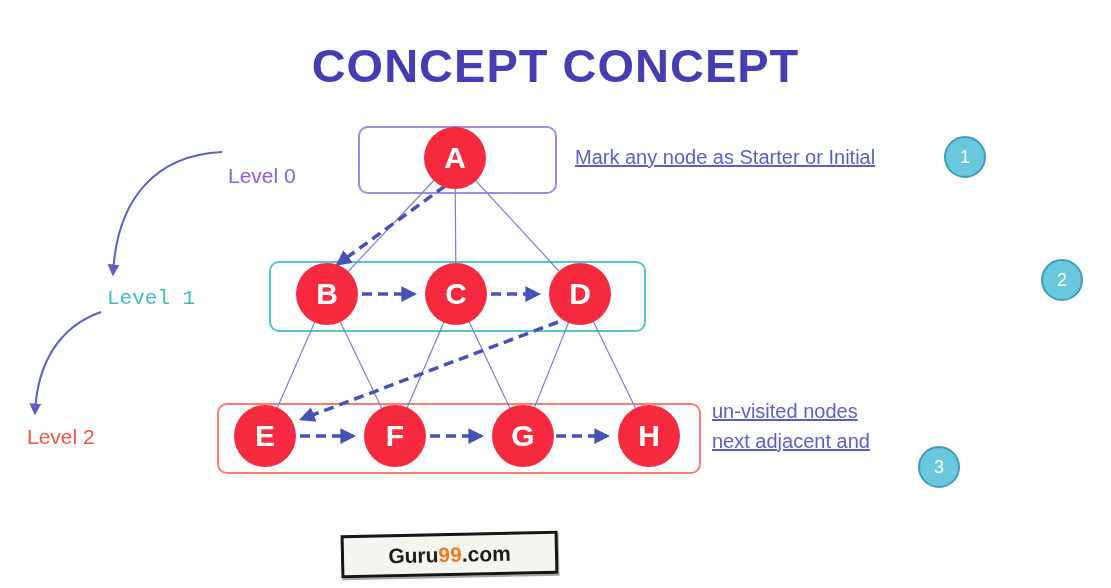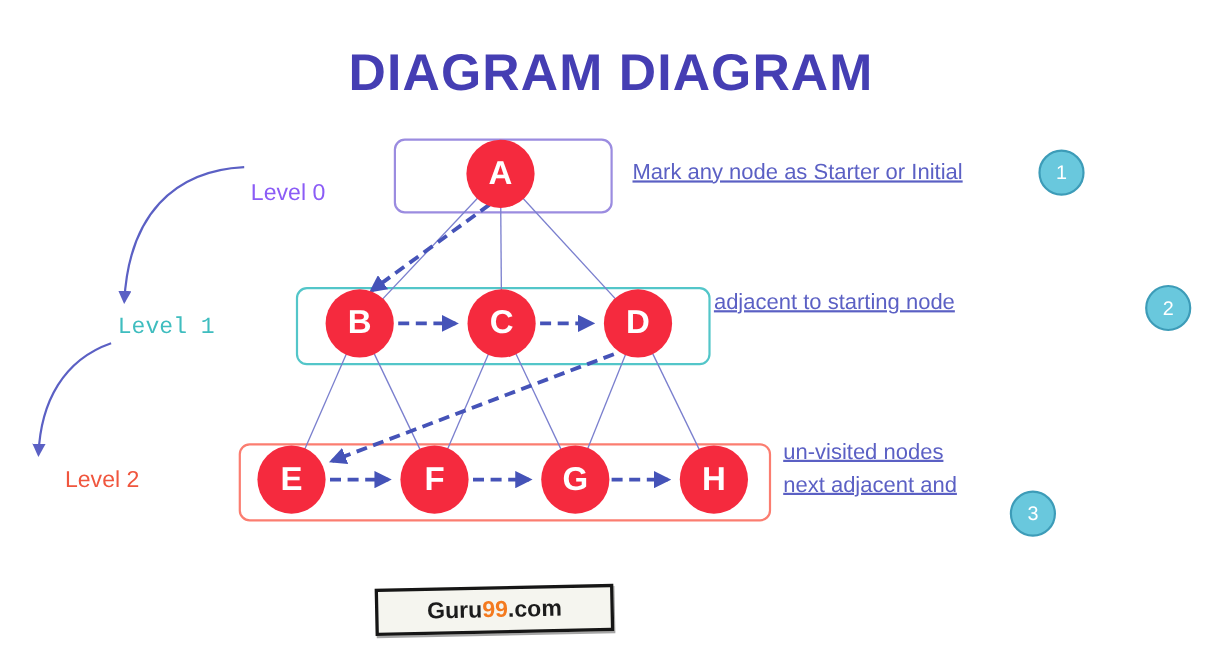--- a/index.html
+++ b/index.html
@@ -24,21 +24,21 @@
   .node-c{left:425px;top:263px;}
   .node-d{left:549px;top:263px;}
   .node-e{left:234px;top:405px;}
   .node-f{left:364px;top:405px;}
   .node-g{left:492px;top:405px;}
   .node-h{left:618px;top:405px;}
 
   .level-label{position:absolute;font-size:21px;z-index:4;}
   .ll0{left:228px;top:164px;color:#8b5cf6;}
   .ll1{left:107px;top:287px;color:#3fbdbf;font-family:Liberation Mono, monospace;}
-  .ll2{left:27px;top:425px;color:#f0563e;margin-left:32px;}
+  .ll2{left:27px;top:425px;color:#f0563e;}
 
   .note{position:absolute;color:#5b60c4;font-size:20px;line-height:30px;z-index:4;}
   .note div{white-space:nowrap;text-decoration:underline;}
   .note1{left:575px;top:142px;}
   .note2{left:649px;top:260px;}
   .note3{left:712px;top:396px;}
 
   .badge{position:absolute;width:38px;height:38px;border-radius:50%;
          background:#69c8dd;border:2px solid #3d9cb8;color:#ffffff;
          display:flex;align-items:center;justify-content:center;
@@ -52,21 +52,21 @@
         display:flex;align-items:center;justify-content:center;
         font-size:21px;font-weight:bold;z-index:4;box-shadow:1px 2px 0 rgba(0,0,0,0.35);}
   .logo .lg1,.logo .lg3{color:#1c1c1c;}
   .logo .lg2{color:#f47a1f;}
 </style>
 </head>
 <body>
 
 <div class="canvas">
 
-  <div class="title">DIAGRAM DIAGRAM</div>
+  <div class="title">CONCEPT CONCEPT</div>
 
   <div class="level-box box-l0"></div>
   <div class="level-box box-l1"></div>
   <div class="level-box box-l2"></div>
 
   <svg class="overlay" width="1111" height="588" viewBox="0 0 1111 588">
     <defs>
       <marker id="arrowT" viewBox="0 0 10 10" refX="8" refY="5" markerWidth="4.5" markerHeight="4.5" orient="auto">
         <path d="M0,0 L10,5 L0,10 z" fill="#4553b8"></path>
       </marker>
@@ -113,21 +113,20 @@
   <div class="node node-h">H</div>
 
   <div class="level-label ll0">Level 0</div>
   <div class="level-label ll1">Level 1</div>
   <div class="level-label ll2">Level 2</div>
 
   <div class="note note1">
     <div>Mark any node as Starter or Initial</div>
   </div>
   <div class="note note2">
-    <div>adjacent to starting node</div>
   </div>
   <div class="note note3">
     <div>un-visited nodes</div>
     <div>next adjacent and</div>
   </div>
 
   <div class="badge badge1">1</div>
   <div class="badge badge2">2</div>
   <div class="badge badge3">3</div>
 

